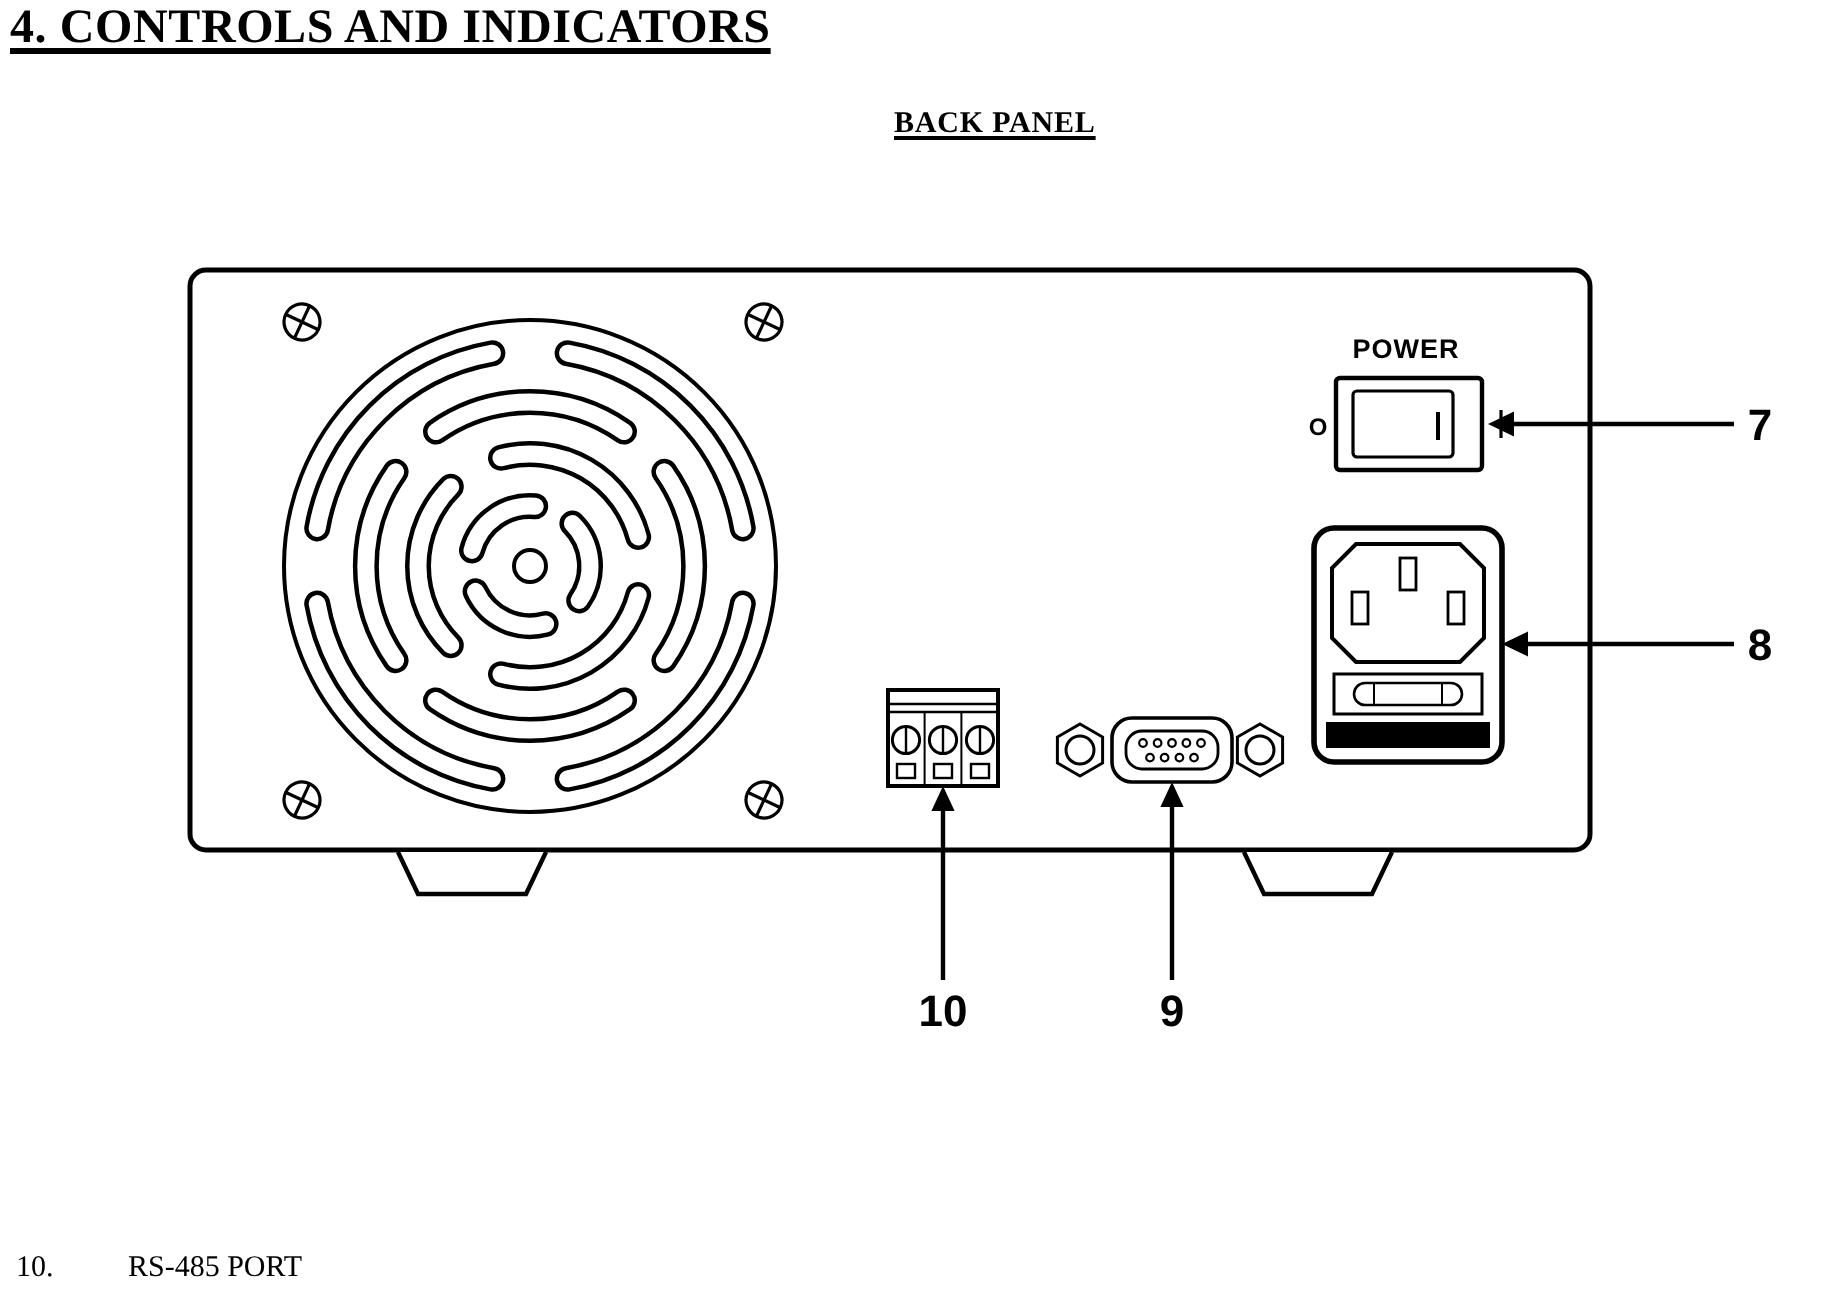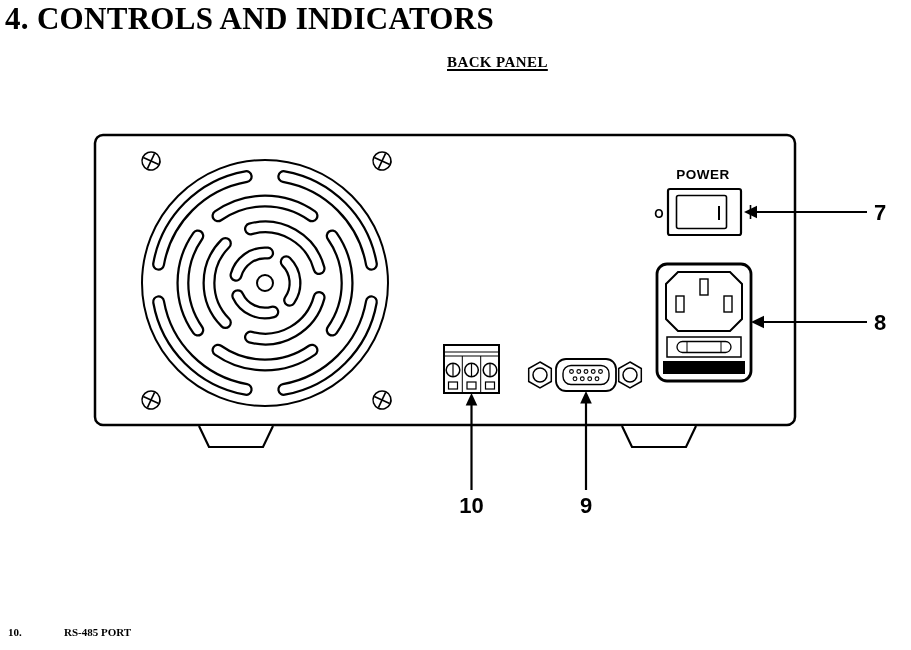--- a/index.html
+++ b/index.html
@@ -2,32 +2,32 @@
 <html><head>
 <meta charset="utf-8">
 <style>
   html,body{margin:0;padding:0;background:#fff;}
   #page{
     position:relative;width:911px;height:650px;background:#fff;overflow:hidden;
     font-family:"Liberation Serif",serif;color:#000;
   }
   .section-title{
     position:absolute;left:5px;top:1px;
-    font-weight:bold;font-size:31px;letter-spacing:.3px;
-    text-decoration-thickness:2.5px;text-underline-offset:3px;
+    font-weight:bold;font-size:24px;letter-spacing:.3px;
+    text-decoration:underline;text-decoration-thickness:2.5px;text-underline-offset:3px;
     font-family:"Liberation Serif",serif;
   }
   .diagram-title{
     position:absolute;left:447px;top:54px;
     font-weight:bold;font-size:15px;letter-spacing:.4px;
     text-decoration:underline;text-decoration-thickness:1.5px;text-underline-offset:2px;
   }
   .footer-line{
     position:absolute;left:8px;top:626px;
-    font-weight:bold;font-size:11px;
+    font-weight:normal;font-size:15px;
   }
   .footer-line .num{display:inline-block;width:56px;}
   svg{position:absolute;left:0;top:0;}
   .outline{stroke:#000;fill:none;}
   .slot-outline{stroke:#000;stroke-width:13;fill:none;stroke-linecap:round;}
   .slot-inner{stroke:#fff;stroke-width:8.5;fill:none;stroke-linecap:round;}
   .callout-num{font-family:"Liberation Sans",sans-serif;font-weight:bold;font-size:22px;fill:#000;}
   .small-label{font-family:"Liberation Sans",sans-serif;font-weight:bold;fill:#000;}
 </style>
 </head>

